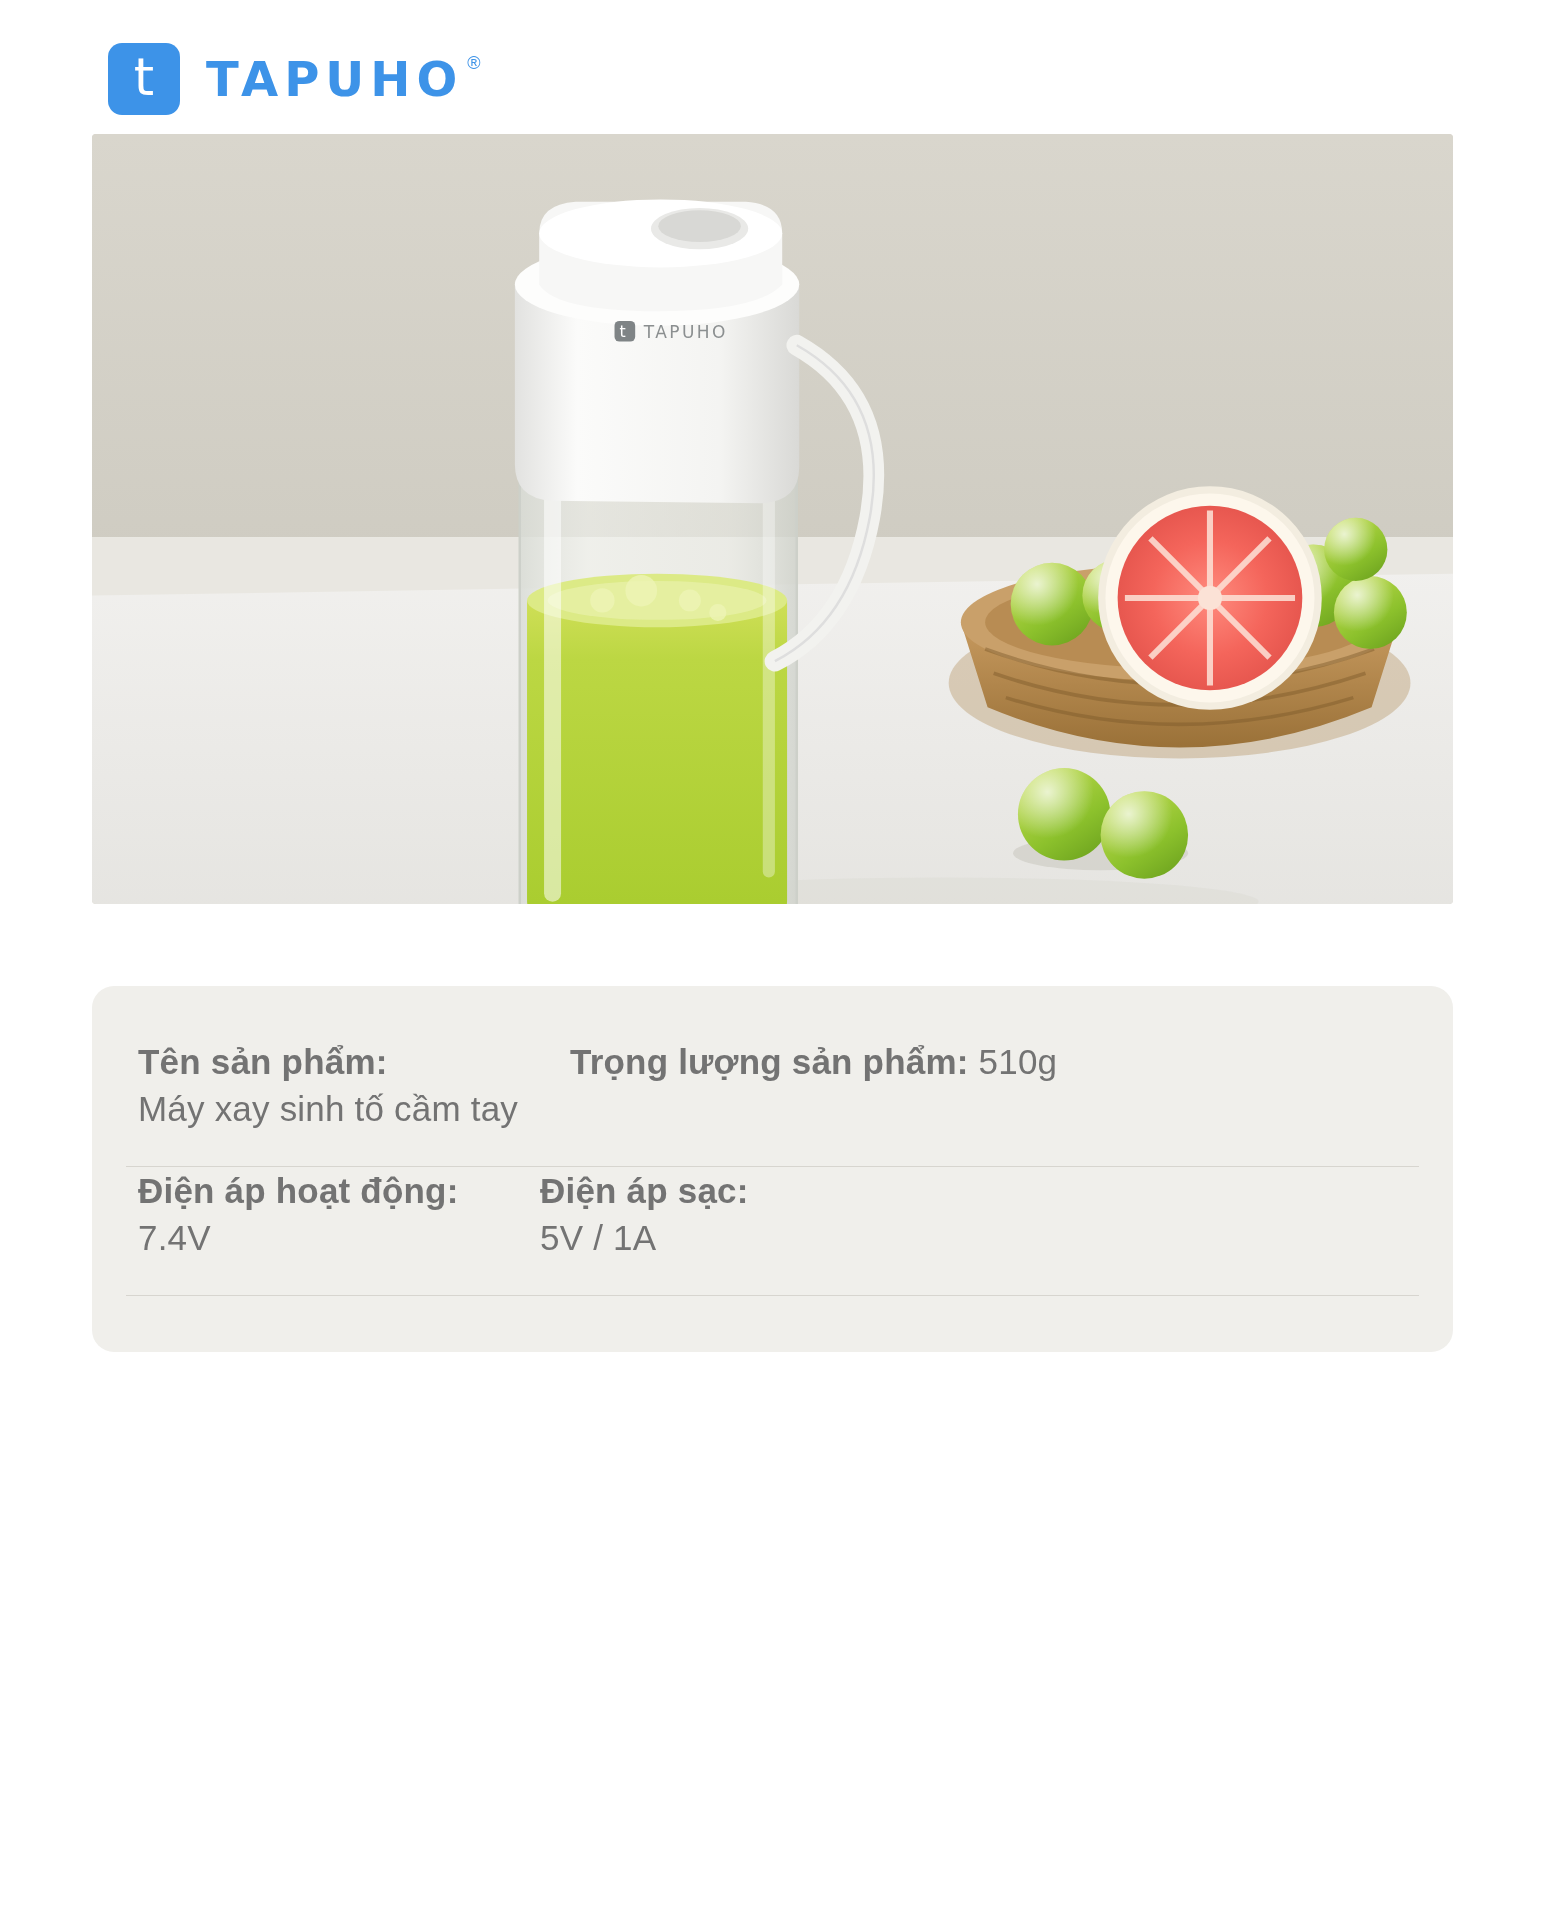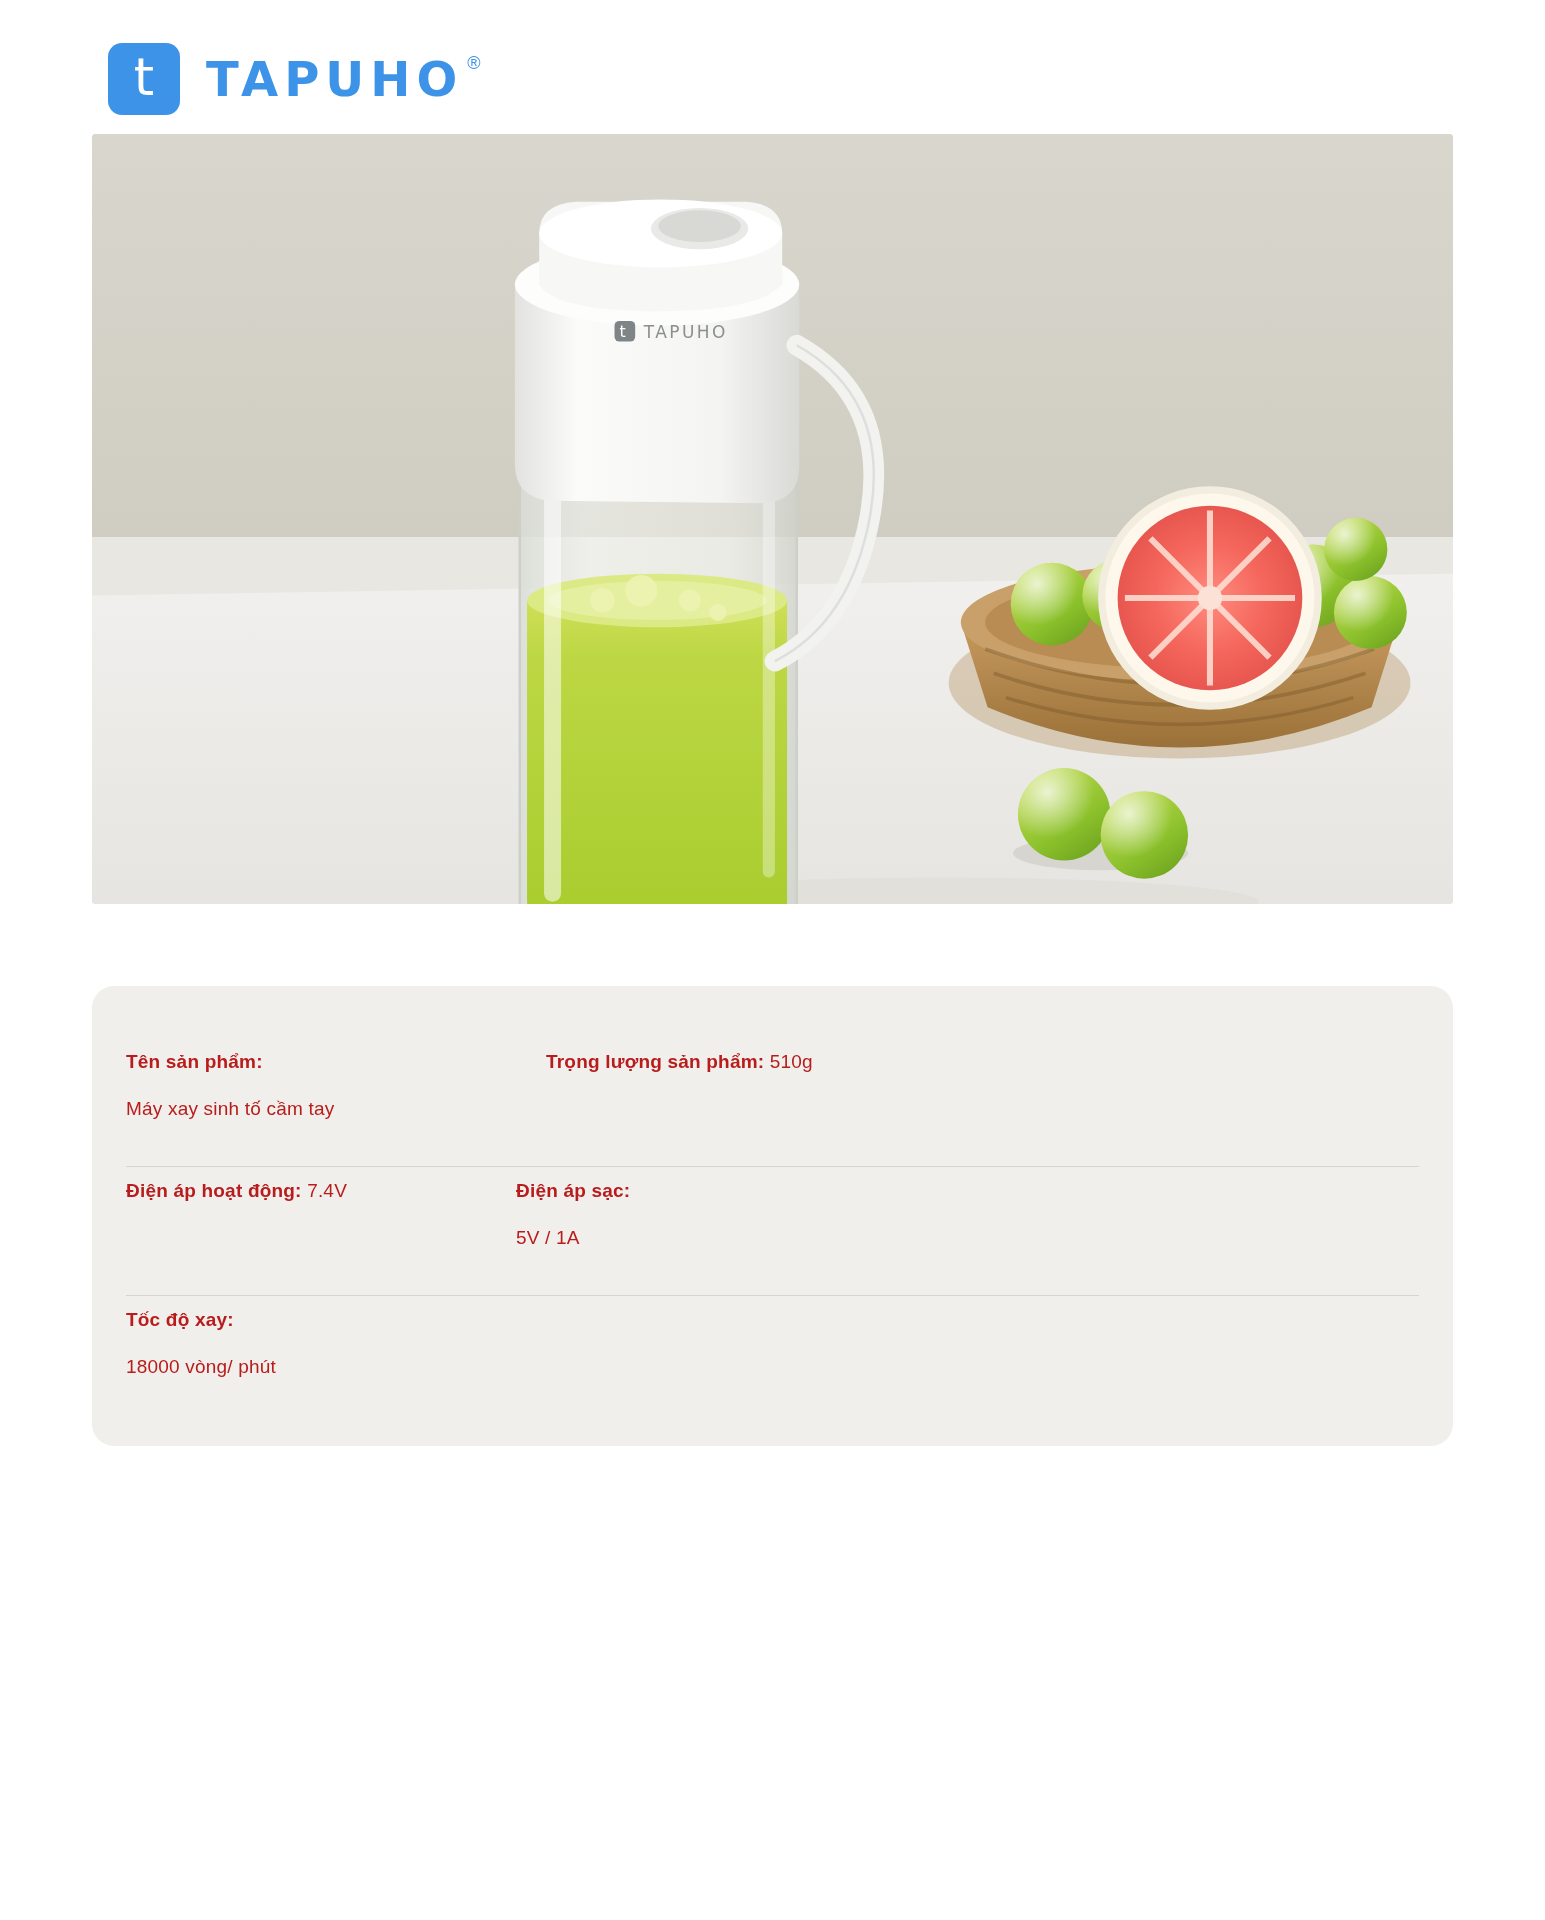--- a/index.html
+++ b/index.html
@@ -97,24 +97,25 @@
   }
   .spec-row {
     display: flex;
     padding: 0 28px;
     align-items: flex-start;
   }
   .spec-cell {
     box-sizing: border-box;
     padding: 0 0 0 6px;
     flex: 1 1 0;
-    font-size: 19px;
+    font-size: 35px;
     line-height: 47px;
-    color: #b91c1c;
+    color: #737373;
     letter-spacing: 0.2px;
+    margin-left: 12px;
   }
   .spec-cell.c1 { flex: 0 0 420px; }
   .spec-cell.c2 { flex: 0 0 390px; }
   .spec-cell.c3 { flex: 1 1 auto; }
   .spec-label {
     font-weight: 700;
   }
   .spec-value {
     font-weight: 400;
   }
@@ -301,21 +302,17 @@
       </div>
       <div class="spec-cell c3">
         <span class="spec-label">Điện áp sạc:</span><br>
         <span class="spec-value">5V / 1A</span>
       </div>
     </div>
 
     <div class="spec-divider"></div>
 
     <div class="spec-row">
-      <div class="spec-cell c3">
-        <span class="spec-label">Tốc độ xay:</span><br>
-        <span class="spec-value">18000 vòng/ phút</span>
-      </div>
     </div>
 
   </div>
 
 </div>
 
 </body></html>

